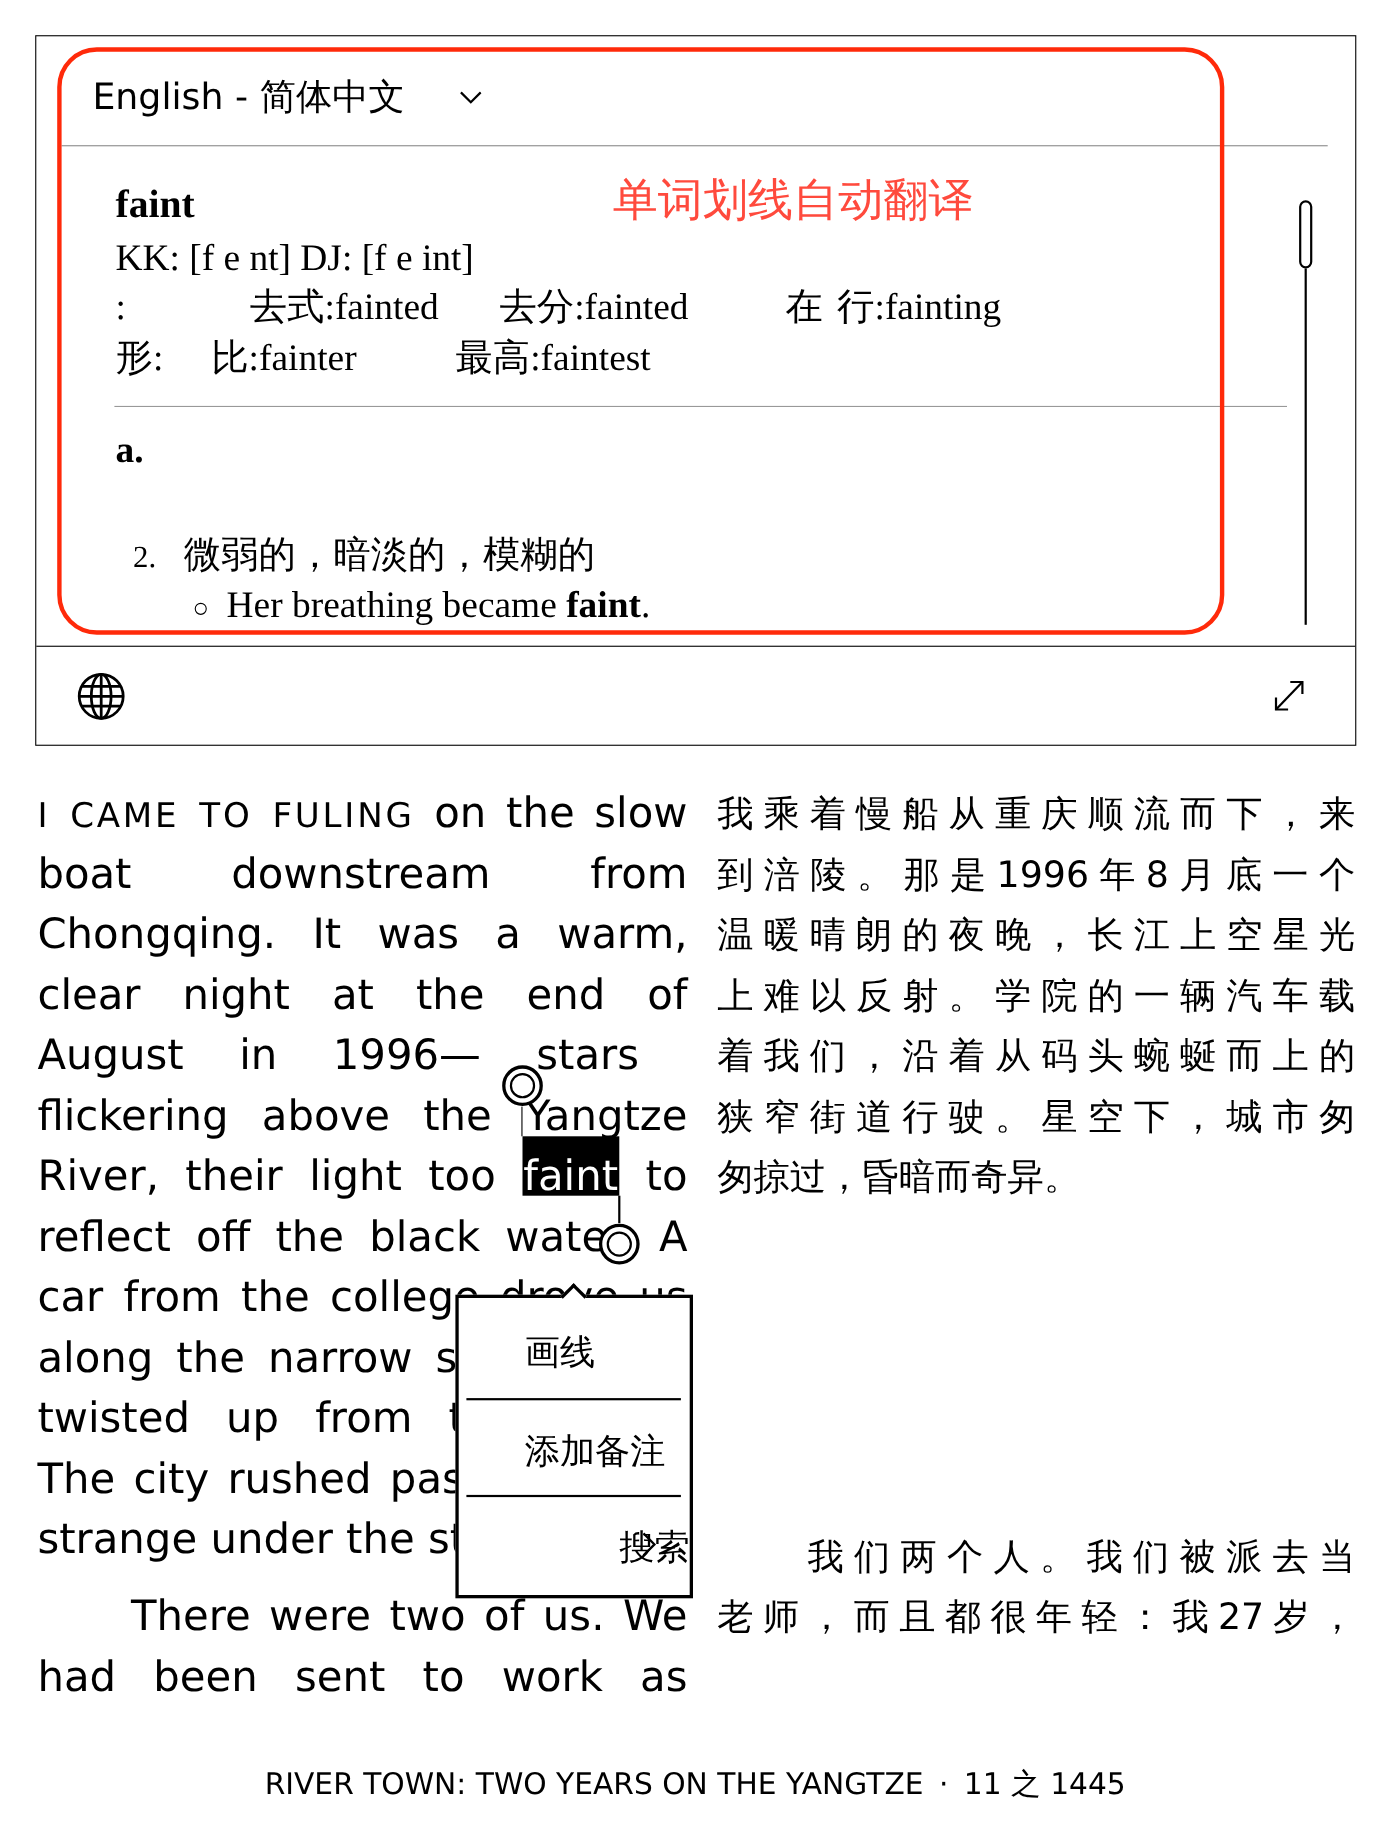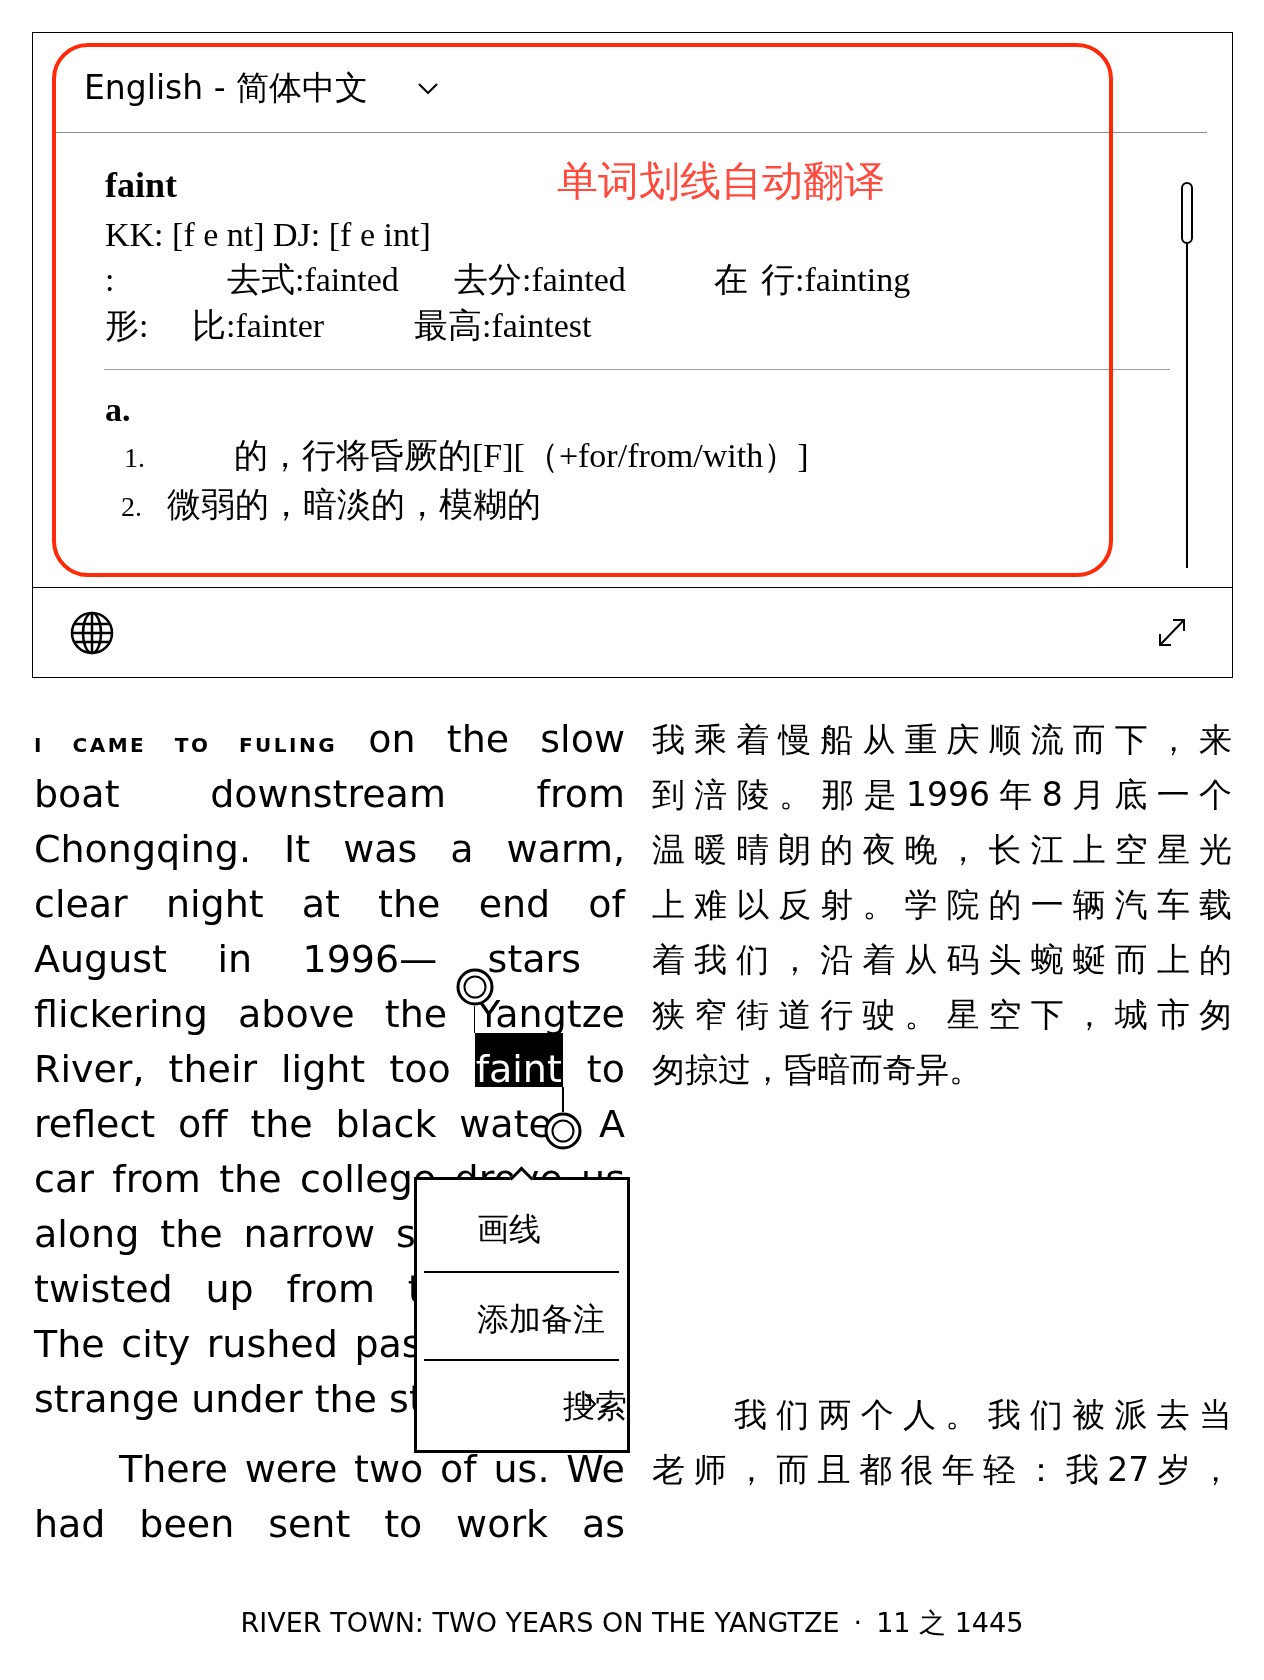--- a/index.html
+++ b/index.html
@@ -40,21 +40,21 @@
 
 .col-en{position:absolute;left:34px;top:712px;width:591px;font-size:38px;z-index:1;}
 .col-zh{position:absolute;left:652px;top:712px;width:580px;font-size:33px;z-index:1;}
 .line{height:55px;line-height:55px;text-align:justify;text-align-last:justify;}
 .line.last{text-align:left;text-align-last:auto;}
 .en-p2{margin-top:15px;}
 .zh-p2{margin-top:290px;}
 .en-indent{padding-left:85px;}
 .zh-indent{padding-left:82px;}
 .pad-r{padding-right:44px;}
-.lead-in{font-weight:bold;font-size:20px;letter-spacing:2.5px;line-height:40px;}
+.lead-in{font-weight:normal;font-size:31px;letter-spacing:2.5px;line-height:40px;}
 .sel{display:inline-block;position:relative;background:#000;color:#fff;padding:18px 1px 0;height:54px;line-height:36px;margin-top:-9px;text-align-last:auto;cursor:pointer;}
 .handle{position:absolute;width:38px;height:38px;}
 .handle-start{left:-19px;top:-65px;}
 .handle-end{right:-19px;top:79px;}
 .stem-start{position:absolute;left:-1px;top:-27px;width:1.5px;height:27px;background:#000;}
 .stem-end{position:absolute;right:-1px;top:54px;width:1.5px;height:25px;background:#000;}
 
 
 .context-menu{position:absolute;left:414px;top:1177px;width:216px;height:276px;border:3px solid #000;background:#fff;z-index:10;font-size:32px;}
 .menu-notch{position:absolute;left:96px;top:-10px;width:17px;height:17px;background:#fff;border-top:3px solid #000;border-left:3px solid #000;transform:rotate(45deg);}
@@ -100,25 +100,26 @@
     <div class="dline forms2">
       <span class="seg" style="left:72px">形:</span>
       <span class="seg" style="left:159px">比:fainter</span>
       <span class="seg" style="left:381px">最高:faintest</span>
     </div>
 
     <div class="dict-divider"></div>
 
     <div class="dline pos">a.</div>
 
-    <div class="dline sense1">
-      <span class="num">1.</span><span>的，行将昏厥的[F][（+for/from/with）]</span>
-    </div>
     <div class="dline sense2">
       <span class="num">2.</span><span>微弱的，暗淡的，模糊的</span>
+    </div>
+    <div class="dline example">
+      <span class="bullet"></span>
+      <span>Her breathing became </span><b>faint</b><span>.</span>
     </div>
   </div>
 
   <div class="scroll-thumb"></div>
   <div class="scroll-track"></div>
 
   <div class="annotation-box"></div>
   <div class="annotation-label">单词划线自动翻译</div>
 
   <div class="footer-divider"></div>

